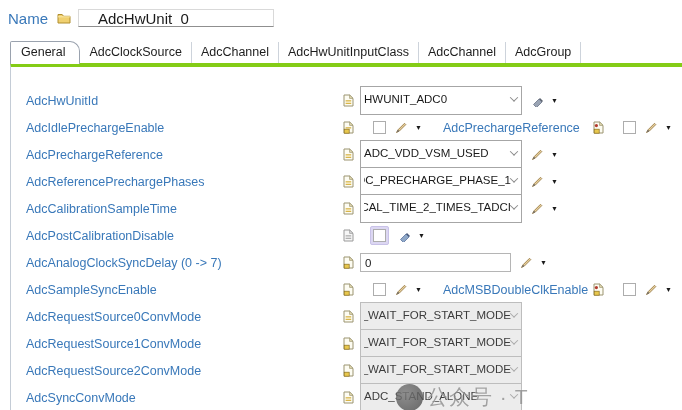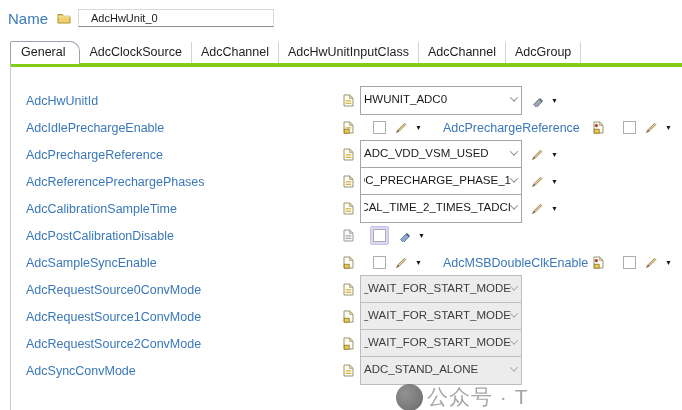--- a/index.html
+++ b/index.html
@@ -7,21 +7,21 @@
   body {
     width:682px; height:410px; position:relative; overflow:hidden;
     background:#ffffff; font-family:"Liberation Sans", sans-serif;
   }
   
   .header { position:absolute; top:9px; left:8px; display:flex; align-items:center; }
   .name-label { color:#3978b9; font-size:15px; margin-right:9px; }
   .folder-icon { display:inline-flex; margin-right:7px; }
   .name-input {
     width:196px; height:18px; font-family:"Liberation Sans",sans-serif;
-    font-size:11px; padding:0 12px; color:#1a1a1a;
+    font-size:15px; padding:0 19px; color:#1a1a1a;
     border:1px solid #d9d9d9; border-bottom:1px solid #8f8f8f; outline:none;
   }
   
   .tabbar { position:absolute; top:41px; left:10px; right:0; height:22px; display:flex; align-items:flex-end; z-index:2; }
   .tab {
     font-size:12.5px; color:#1d1d1d; padding:3px 9px 4px 9px;
     border-right:1px solid #cdd3db; cursor:default; white-space:nowrap;
   }
   .tab.active {
     background:#fff; border:1px solid #9aa2ae; border-bottom:none;
@@ -254,20 +254,40 @@
       <span class="eraser-icon">
         <svg width="13" height="13" viewBox="0 0 13 13">
             <path d="M2.5 10.5 L8 5 L11 8 L5.5 13.5 Z" fill="#8fa8c8" stroke="#5a74a0" stroke-width="0.8"></path>
             <path d="M8 5 L11 8 L12 7 L9 4 Z" fill="#46587a"></path>
           </svg>
       </span>
       <span class="dd-arrow">▼</span>
     </div>
   </div>
 
+  <div class="row">
+    <div class="row-label">AdcAnalogClockSyncDelay (0 -&gt; 7)</div>
+    <div class="controls">
+      <span class="doc-icon">
+        <svg width="11" height="13" viewBox="0 0 11 13">
+            <path d="M1 1 h5.6 l3.4 3.4 V12 H1 z" fill="#fdfcf2" stroke="#9b9470" stroke-width="1"></path>
+            <path d="M6.6 1 l3.4 3.4 H6.6 z" fill="#eadfb6" stroke="#9b9470" stroke-width="0.7"></path>
+            <rect x="1.2" y="8.2" width="5" height="4" fill="#e8c84e" stroke="#8a6d1e" stroke-width="0.7"></rect>
+          </svg>
+      </span>
+      <input class="text-input" value="0" style="">
+      <span class="pencil-icon">
+        <svg width="13" height="13" viewBox="0 0 13 13">
+            <path d="M1.5 11.5 L3 8.8 L9.5 2.3 L10.8 3.6 L4.3 10.1 Z" fill="#e7cf9a" stroke="#9a7d4a" stroke-width="0.9"></path>
+            <path d="M1.5 11.5 L3 8.8 L4.3 10.1 Z" fill="#6b6b6b"></path>
+          </svg>
+      </span>
+      <span class="dd-arrow">▼</span>
+    </div>
+  </div>
 
   <div class="row">
     <div class="row-label">AdcSampleSyncEnable</div>
     <div class="controls">
       <span class="doc-icon">
         <svg width="11" height="13" viewBox="0 0 11 13">
             <path d="M1 1 h5.6 l3.4 3.4 V12 H1 z" fill="#fdfcf2" stroke="#9b9470" stroke-width="1"></path>
             <path d="M6.6 1 l3.4 3.4 H6.6 z" fill="#eadfb6" stroke="#9b9470" stroke-width="0.7"></path>
             <rect x="1.2" y="8.2" width="5" height="4" fill="#e8c84e" stroke="#8a6d1e" stroke-width="0.7"></rect>
           </svg>

